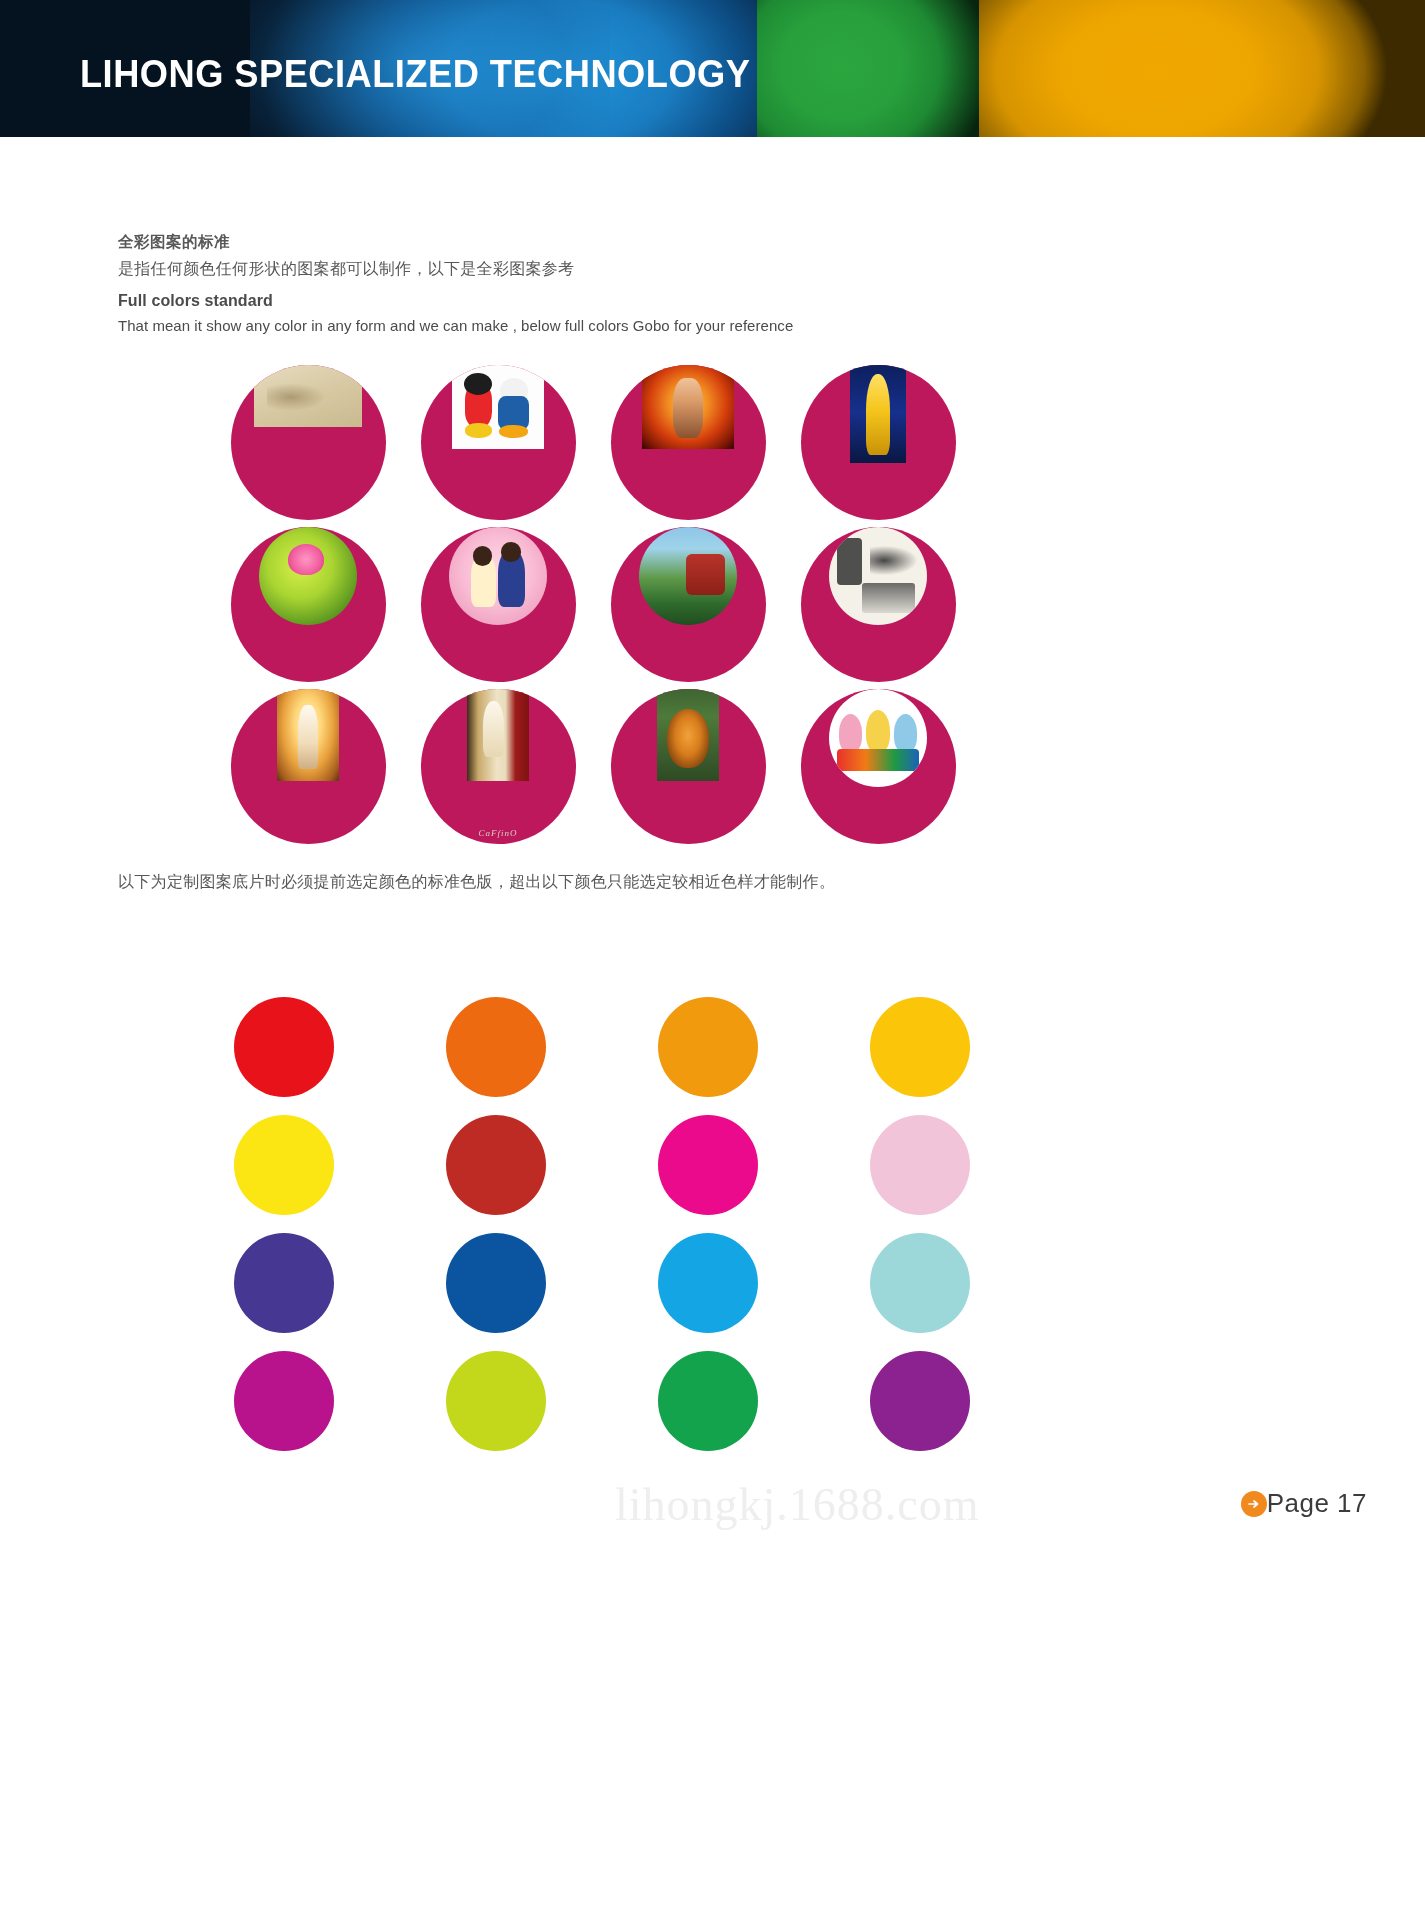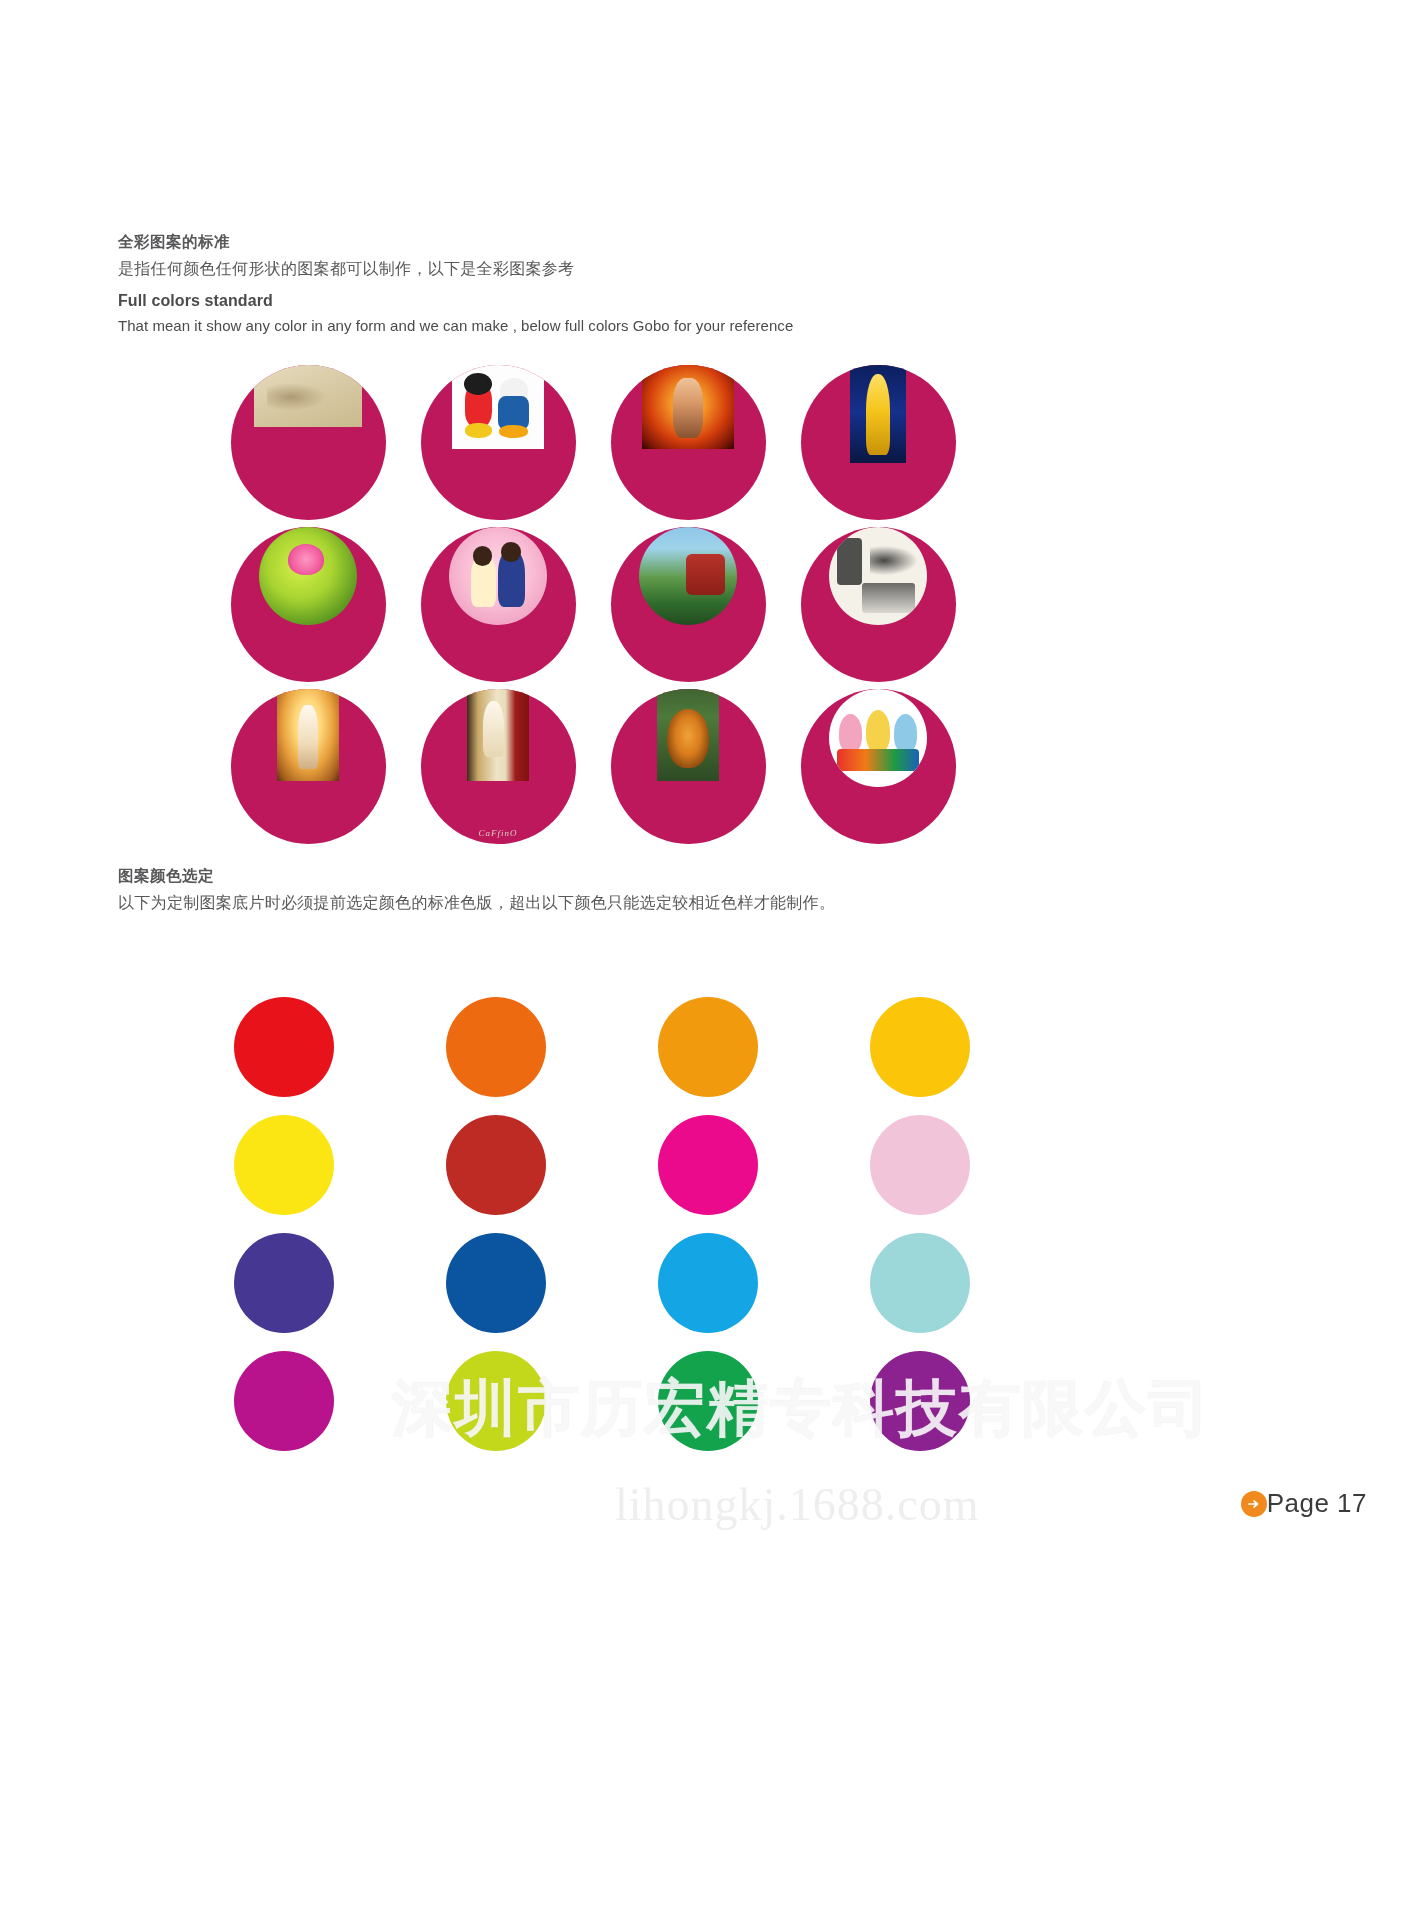--- a/index.html
+++ b/index.html
@@ -302,20 +302,27 @@
     color: #3b3b3b;
     letter-spacing: 0.5px;
     white-space: nowrap;
   }
 </style>
 </head>
 <body>
 
 <div class="page">
 
+  <div class="banner">
+    <div class="banner-main">
+      <div class="banner-title">LIHONG SPECIALIZED TECHNOLOGY</div>
+    </div>
+    <div class="banner-green"></div>
+    <div class="banner-yellow"></div>
+  </div>
 
   <div class="text-block" id="sec1-en">
     <div class="en-head">Full colors standard</div>
     <div class="en-body">That mean it show any color in any form and we can make ,  below  full colors Gobo for your reference</div>
   </div>
   <div class="text-block" id="sec1-cn">
     <div class="cn-head">全彩图案的标准</div>
     <div class="cn-body">是指任何颜色任何形状的图案都可以制作，以下是全彩图案参考</div>
   </div>
 
@@ -398,21 +405,20 @@
             <span class="k1"></span>
             <span class="k2"></span>
             <span class="k3"></span>
             <span class="k4"></span>
           </div>
         </div>
       </div>
     </div>
 
   <div class="text-block" id="sec2-cn">
-    <div class="cn-head">图案颜色选定</div>
     <div class="cn-body">以下为定制图案底片时必须提前选定颜色的标准色版，超出以下颜色只能选定较相近色样才能制作。</div>
   </div>
 
   <div class="swatch-grid">
       <div class="swatch-cell">
         <div class="swatch" style="background: rgb(232, 18, 26);"></div>
       </div>
       <div class="swatch-cell">
         <div class="swatch" style="background: rgb(238, 106, 16);"></div>
       </div>
@@ -453,21 +459,20 @@
         <div class="swatch" style="background: rgb(195, 216, 26);"></div>
       </div>
       <div class="swatch-cell">
         <div class="swatch" style="background: rgb(19, 163, 76);"></div>
       </div>
       <div class="swatch-cell">
         <div class="swatch" style="background: rgb(140, 33, 144);"></div>
       </div>
     </div>
 
-  <div class="wm-cn">深圳市历宏精专科技有限公司</div>
   <div class="wm-url">lihongkj.1688.com</div>
 
   <div class="footer">
     <div class="arrow-badge" style="background: rgb(241, 138, 30);">
       <svg width="16" height="16" viewBox="0 0 16 16" aria-hidden="true">
         <path d="M3 8 H11 M8 5 L11.5 8 L8 11" fill="none" stroke="#ffffff" stroke-width="1.7" stroke-linecap="round" stroke-linejoin="round"></path>
       </svg>
     </div>
     <div class="page-num">Page 17</div>
   </div>

